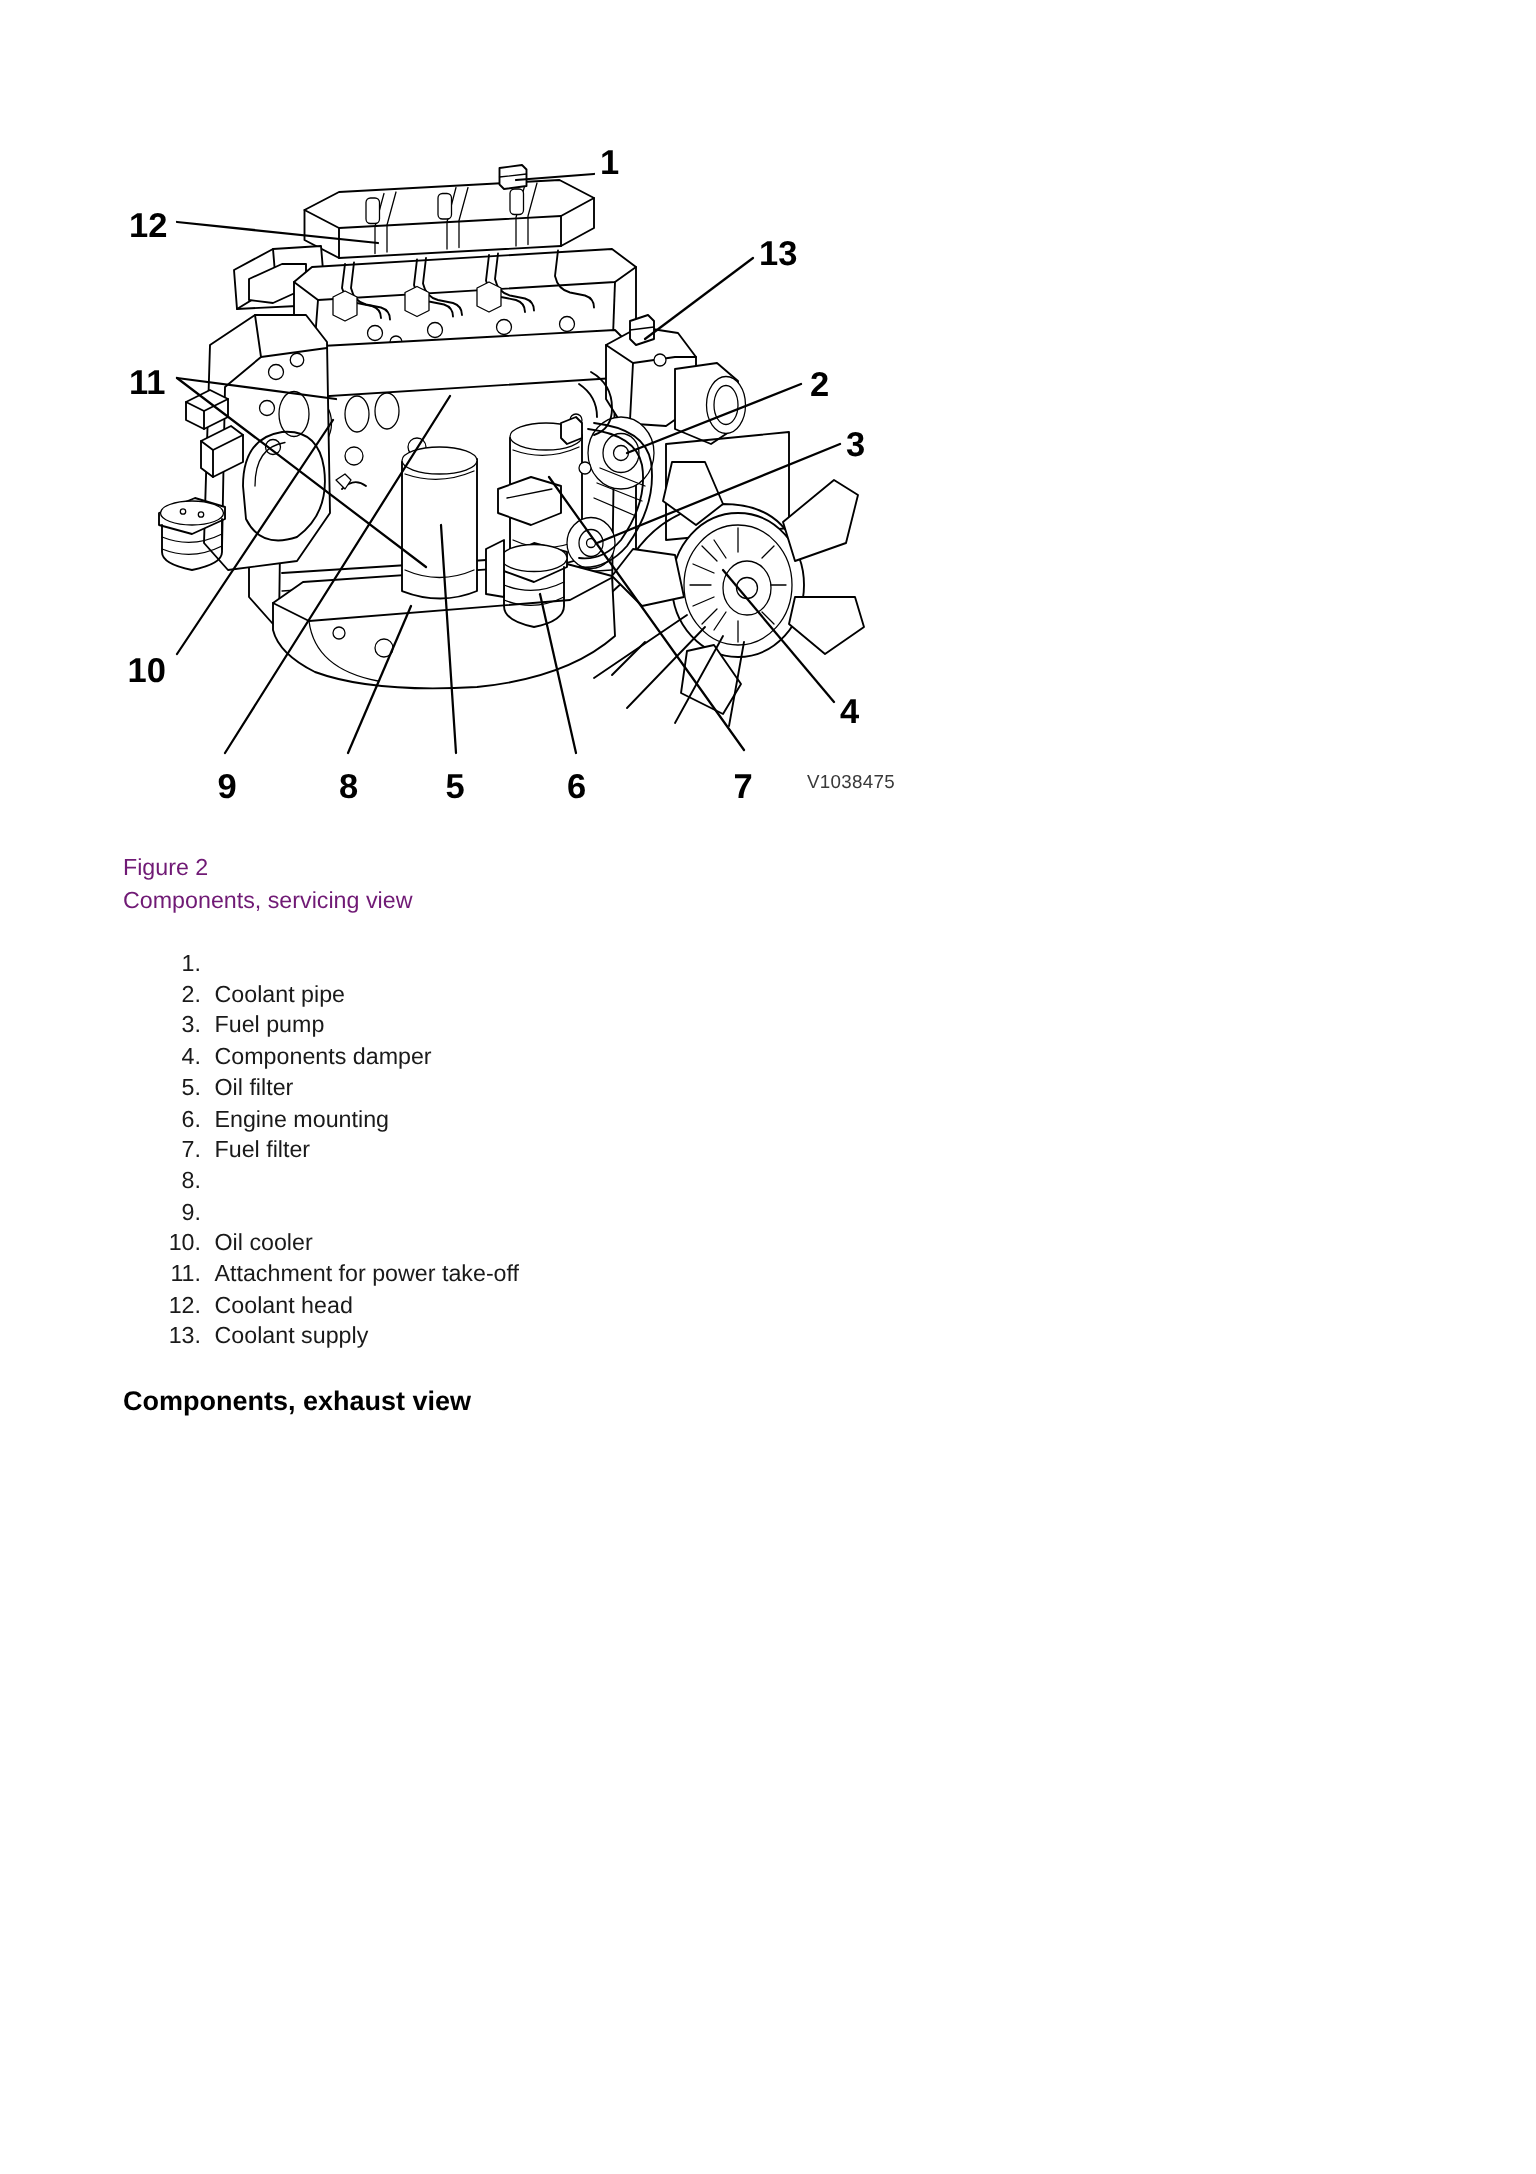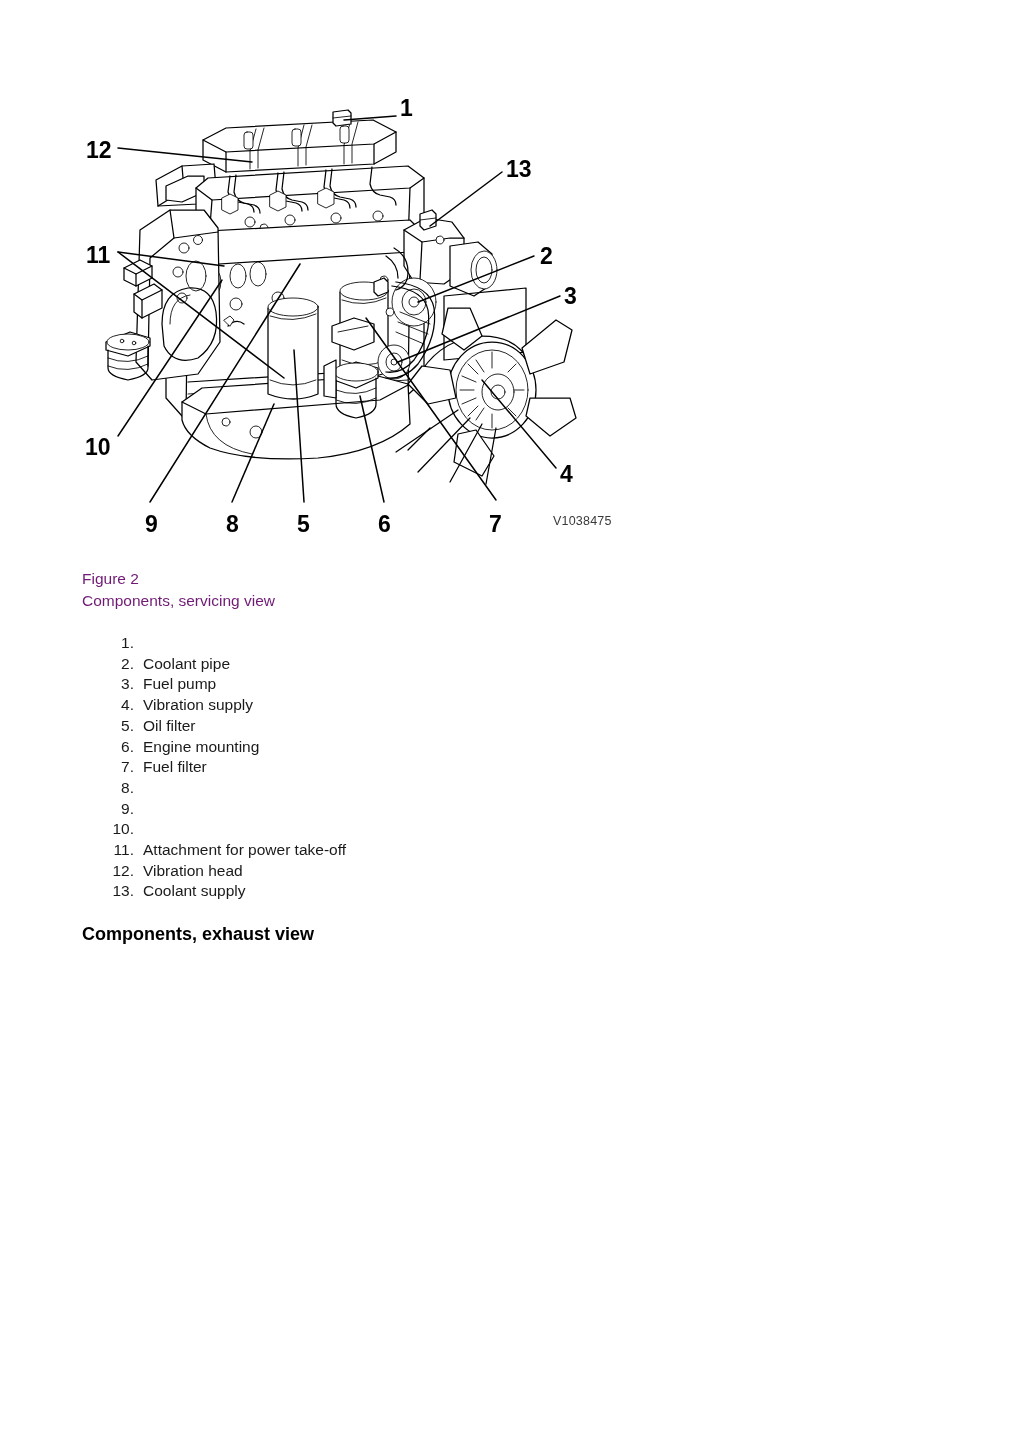--- a/index.html
+++ b/index.html
@@ -29,21 +29,21 @@
     width: 530px;
     height: 470px;
   }
   .figure-svg {
     display: block;
     width: 530px;
     height: 470px;
   }
   .fig-id {
     position: absolute;
-    left: 475px;
+    left: 460px;
     top: 434px;
     font-size: 12.5px;
     letter-spacing: 0.2px;
     color: #3a3a3a;
     font-family: "Liberation Sans", sans-serif;
     white-space: nowrap;
   }
 
   
   .caption {
@@ -426,21 +426,21 @@
       <li>
         <span class="li-num">2.</span>
         <span class="li-label">Coolant pipe</span>
       </li>
       <li>
         <span class="li-num">3.</span>
         <span class="li-label">Fuel pump</span>
       </li>
       <li>
         <span class="li-num">4.</span>
-        <span class="li-label">Vibration supply</span>
+        <span class="li-label">Components damper</span>
       </li>
       <li>
         <span class="li-num">5.</span>
         <span class="li-label">Oil filter</span>
       </li>
       <li>
         <span class="li-num">6.</span>
         <span class="li-label">Engine mounting</span>
       </li>
       <li>
@@ -448,28 +448,29 @@
         <span class="li-label">Fuel filter</span>
       </li>
       <li>
         <span class="li-num">8.</span>
       </li>
       <li>
         <span class="li-num">9.</span>
       </li>
       <li>
         <span class="li-num">10.</span>
+        <span class="li-label">Oil cooler</span>
       </li>
       <li>
         <span class="li-num">11.</span>
         <span class="li-label">Attachment for power take-off</span>
       </li>
       <li>
         <span class="li-num">12.</span>
-        <span class="li-label">Vibration head</span>
+        <span class="li-label">Coolant head</span>
       </li>
       <li>
         <span class="li-num">13.</span>
         <span class="li-label">Coolant supply</span>
       </li>
     </ol>
 
   <div class="section-heading">Components, exhaust view</div>
 
 </div>

